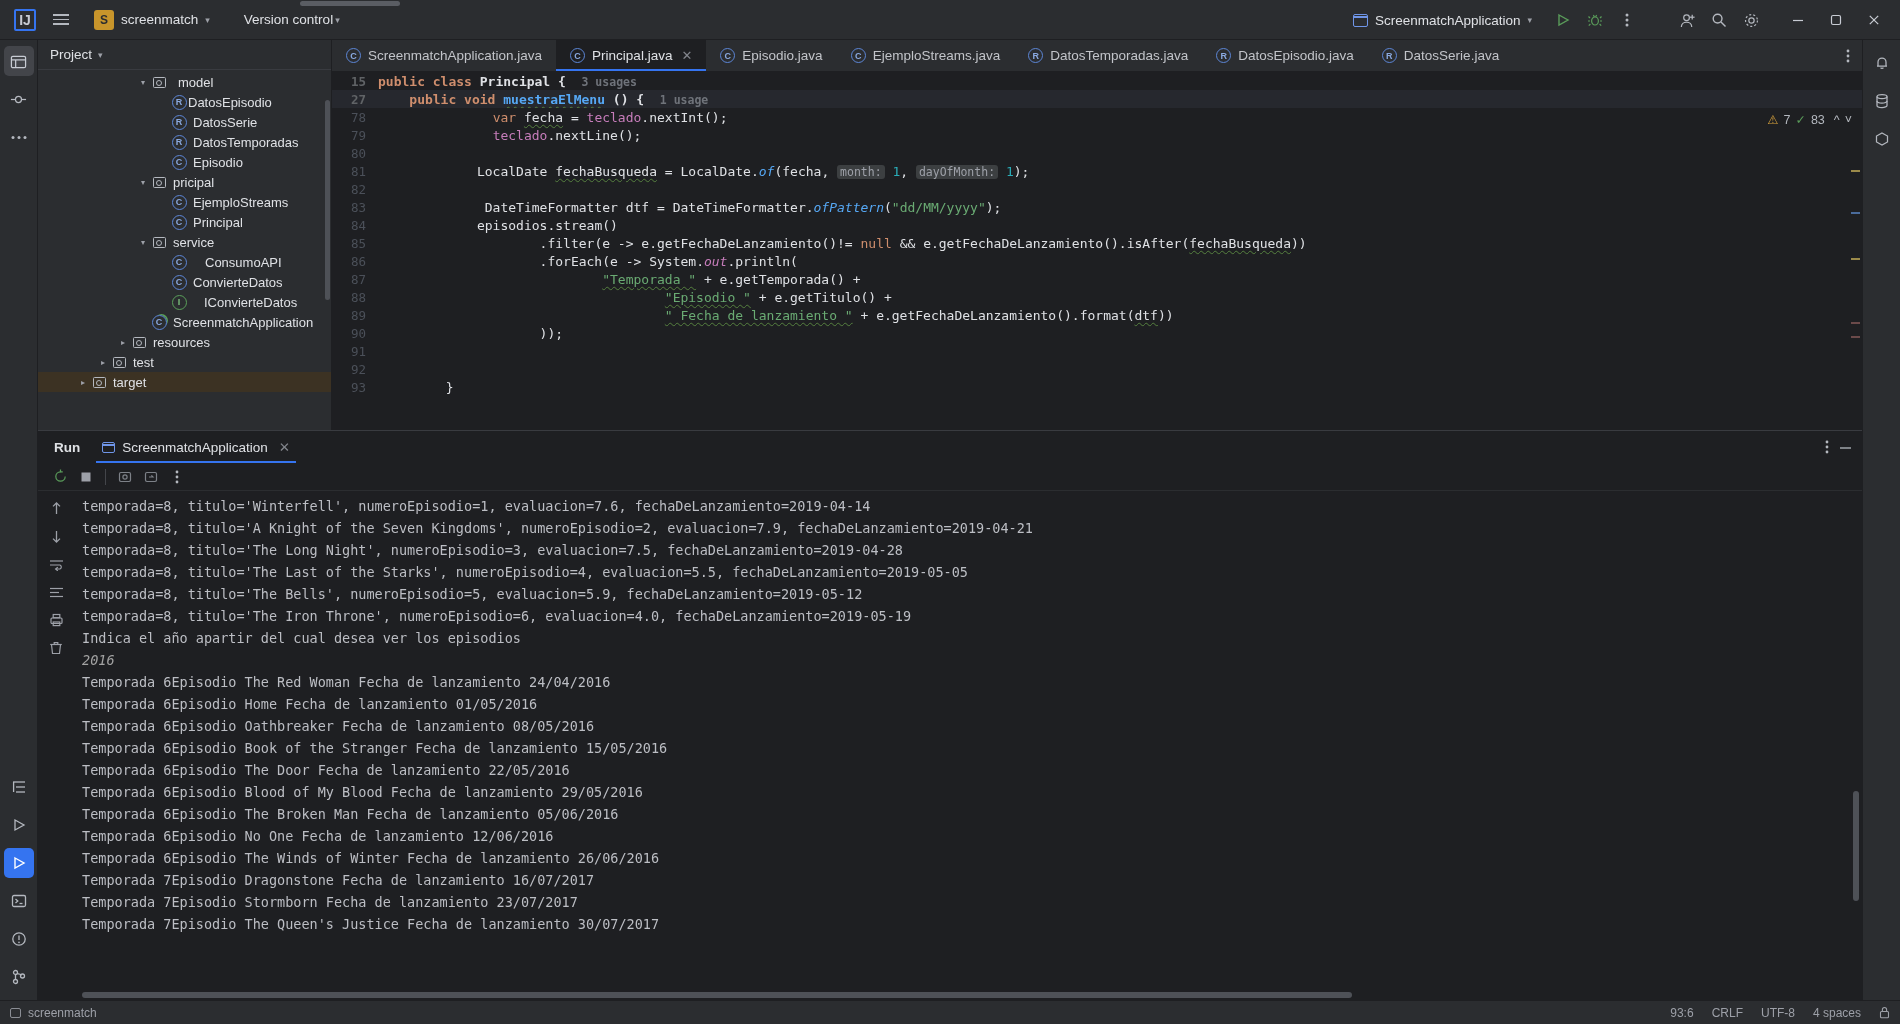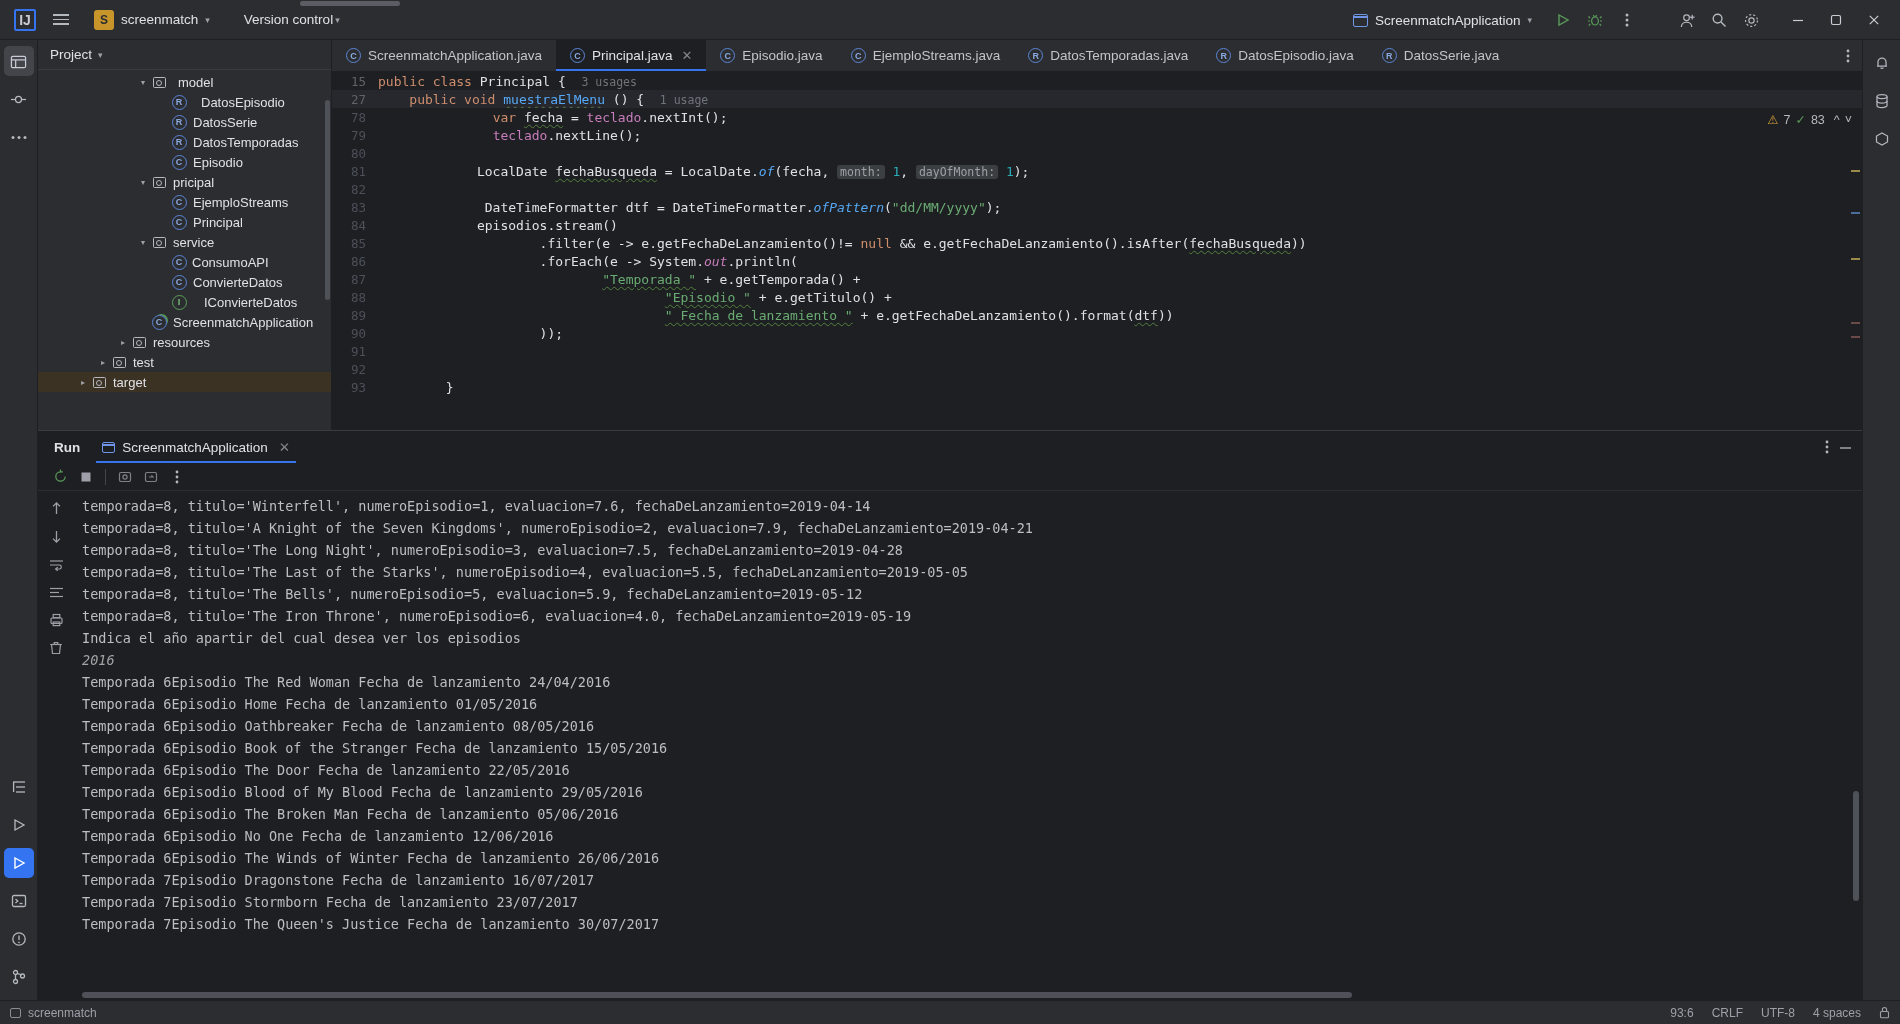--- a/index.html
+++ b/index.html
@@ -124,21 +124,21 @@
     height: 32px; flex: 0 0 32px; background: #2b2d30; display: flex;
     align-items: stretch; position: relative; border-bottom: 1px solid #1e1f22;
   }
   .tab { display: flex; align-items: center; gap: 7px; padding: 0 14px;
     font-size: 13.5px; color: #c2c4c9; cursor: pointer; white-space: nowrap; position: relative; }
   .tab.active { background: #1e1f22; color: #dfe1e5; }
   .tab.active::after { content:''; position:absolute; left:0; right:0; bottom:0; height:2px; background:#3574f0; }
   .tab-x { font-size: 13px; color: #82858c; margin-left: 2px; }
   .tabs-more { margin-left: auto; width: 28px; display:flex; align-items:center; justify-content:center; color:#b4b8bf;}
 
-  .breadcrumbs { flex: 0 0 auto; background: #1e1f22; }
+  .breadcrumbs { flex: 0 0 auto; background: #1e1f22; font-weight: bold; }
   .bc-line { height: 18px; display: flex; align-items: center; font-size: 13px;
     font-family: "DejaVu Sans Mono", monospace; position: relative; }
   .bc-line.hl { background: #26282e; }
   .lnum { width: 46px; flex: 0 0 46px; text-align: right; padding-right: 12px;
     color: #606366; font-size: 12.5px; }
   .code-area { flex: 1; position: relative; overflow: hidden; background: #1e1f22; }
   .cline { height: 18px; display: flex; align-items: center;
     font-family: "DejaVu Sans Mono", monospace; font-size: 13px; white-space: pre; }
   .cline .lnum { color: #4b5059; }
   .gut2 { width: 52px; flex: 0 0 52px; }
@@ -395,21 +395,21 @@
                   <span class="folder-ico"></span>
                 </span>
                 <span style="margin-left:10px">model</span>
               </div>
               <div class="trow">
                 <span style="width:118px;flex:0 0 118px"></span>
                 <span class="tarrow"></span>
                 <span class="tico">
                   <span class="cico rec">R</span>
                 </span>
-                <span style="margin-left:13px">DatosEpisodio</span>
+                <span style="margin-left:0">DatosEpisodio</span>
               </div>
               <div class="trow">
                 <span style="width:118px;flex:0 0 118px"></span>
                 <span class="tarrow"></span>
                 <span class="tico">
                   <span class="cico rec">R</span>
                 </span>
                 <span style="margin-left:5px">DatosSerie</span>
               </div>
               <div class="trow">
@@ -459,21 +459,21 @@
                   <span class="folder-ico"></span>
                 </span>
                 <span style="margin-left:5px">service</span>
               </div>
               <div class="trow">
                 <span style="width:118px;flex:0 0 118px"></span>
                 <span class="tarrow"></span>
                 <span class="tico">
                   <span class="cico">C</span>
                 </span>
-                <span style="margin-left:4px">ConsumoAPI</span>
+                <span style="margin-left:17px">ConsumoAPI</span>
               </div>
               <div class="trow">
                 <span style="width:118px;flex:0 0 118px"></span>
                 <span class="tarrow"></span>
                 <span class="tico">
                   <span class="cico">C</span>
                 </span>
                 <span style="margin-left:5px">ConvierteDatos</span>
               </div>
               <div class="trow">

